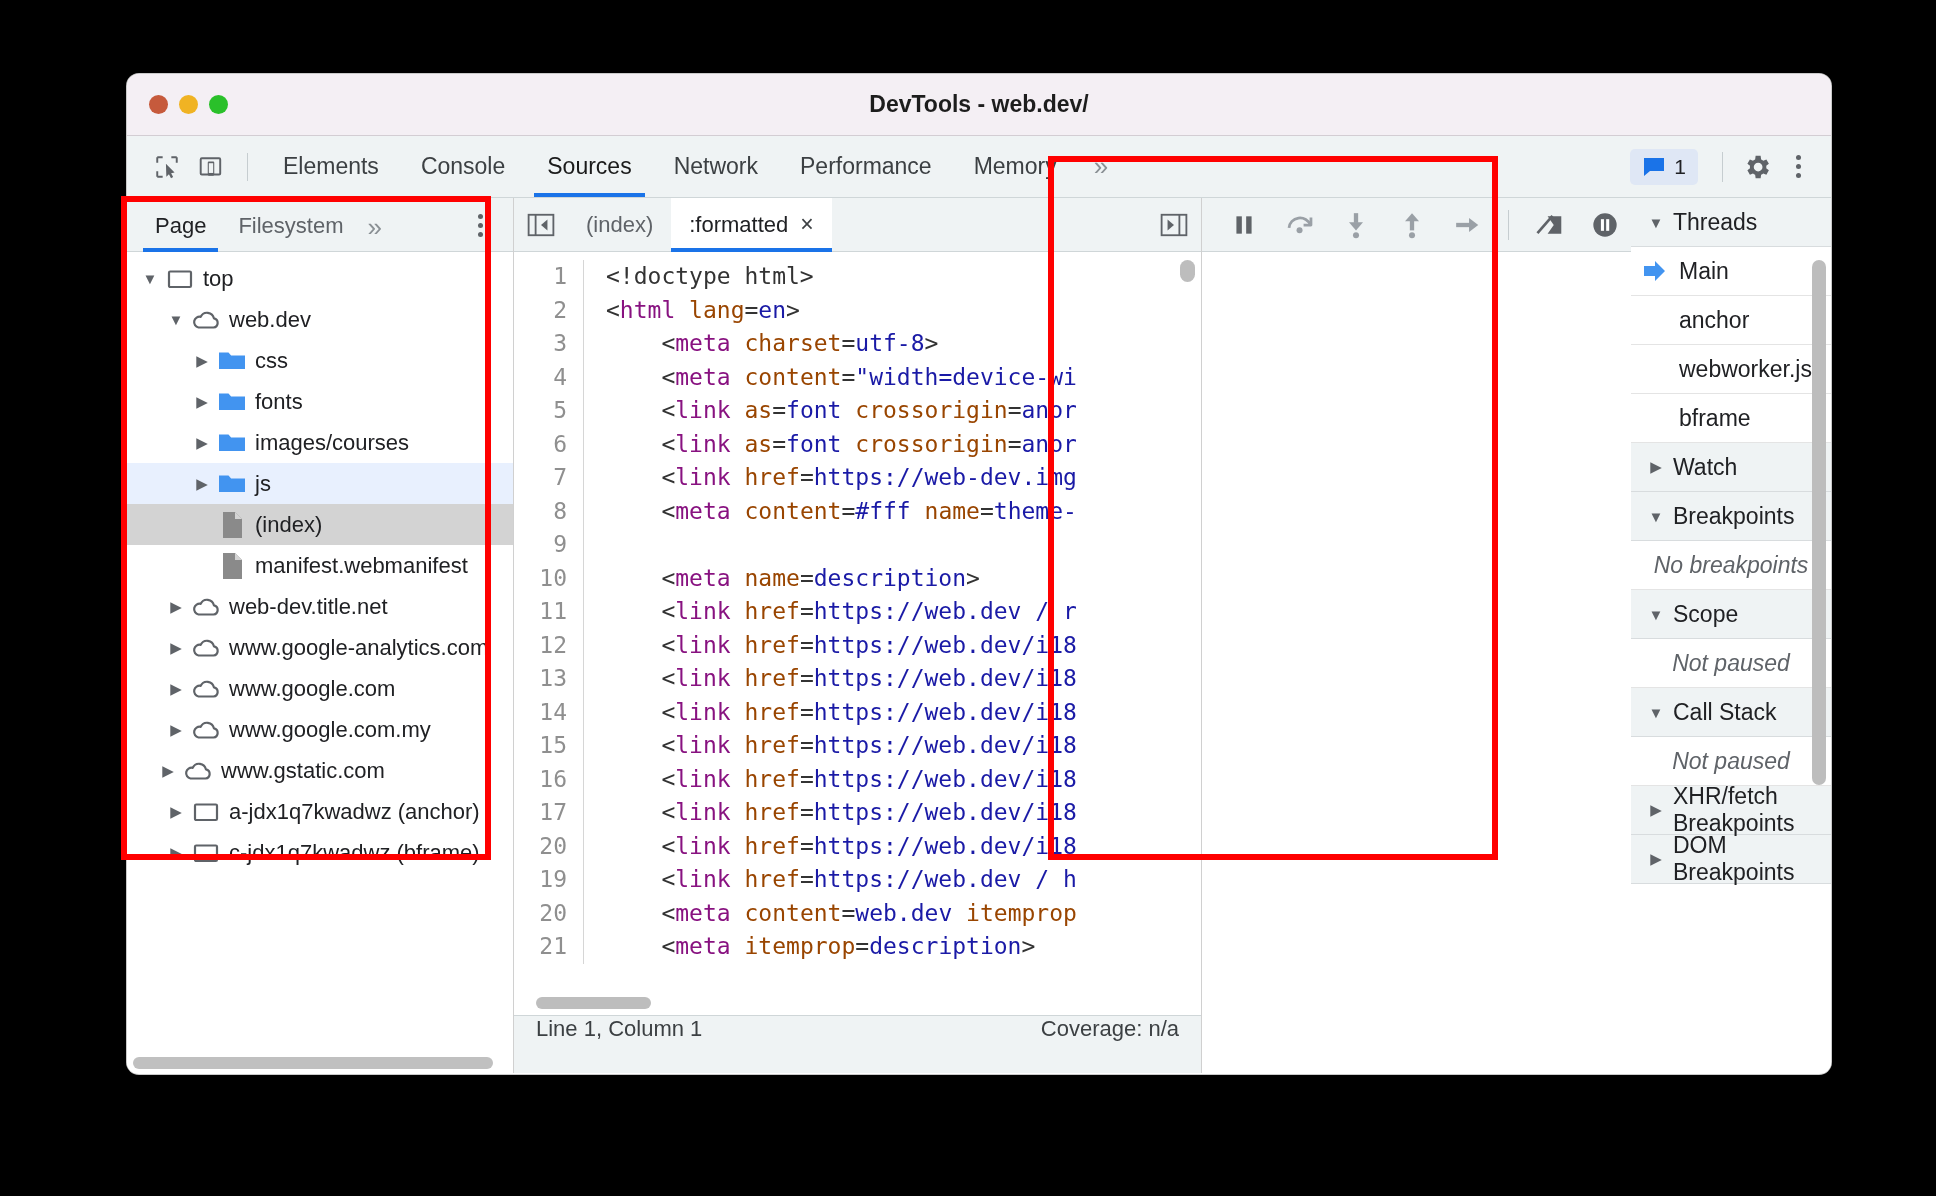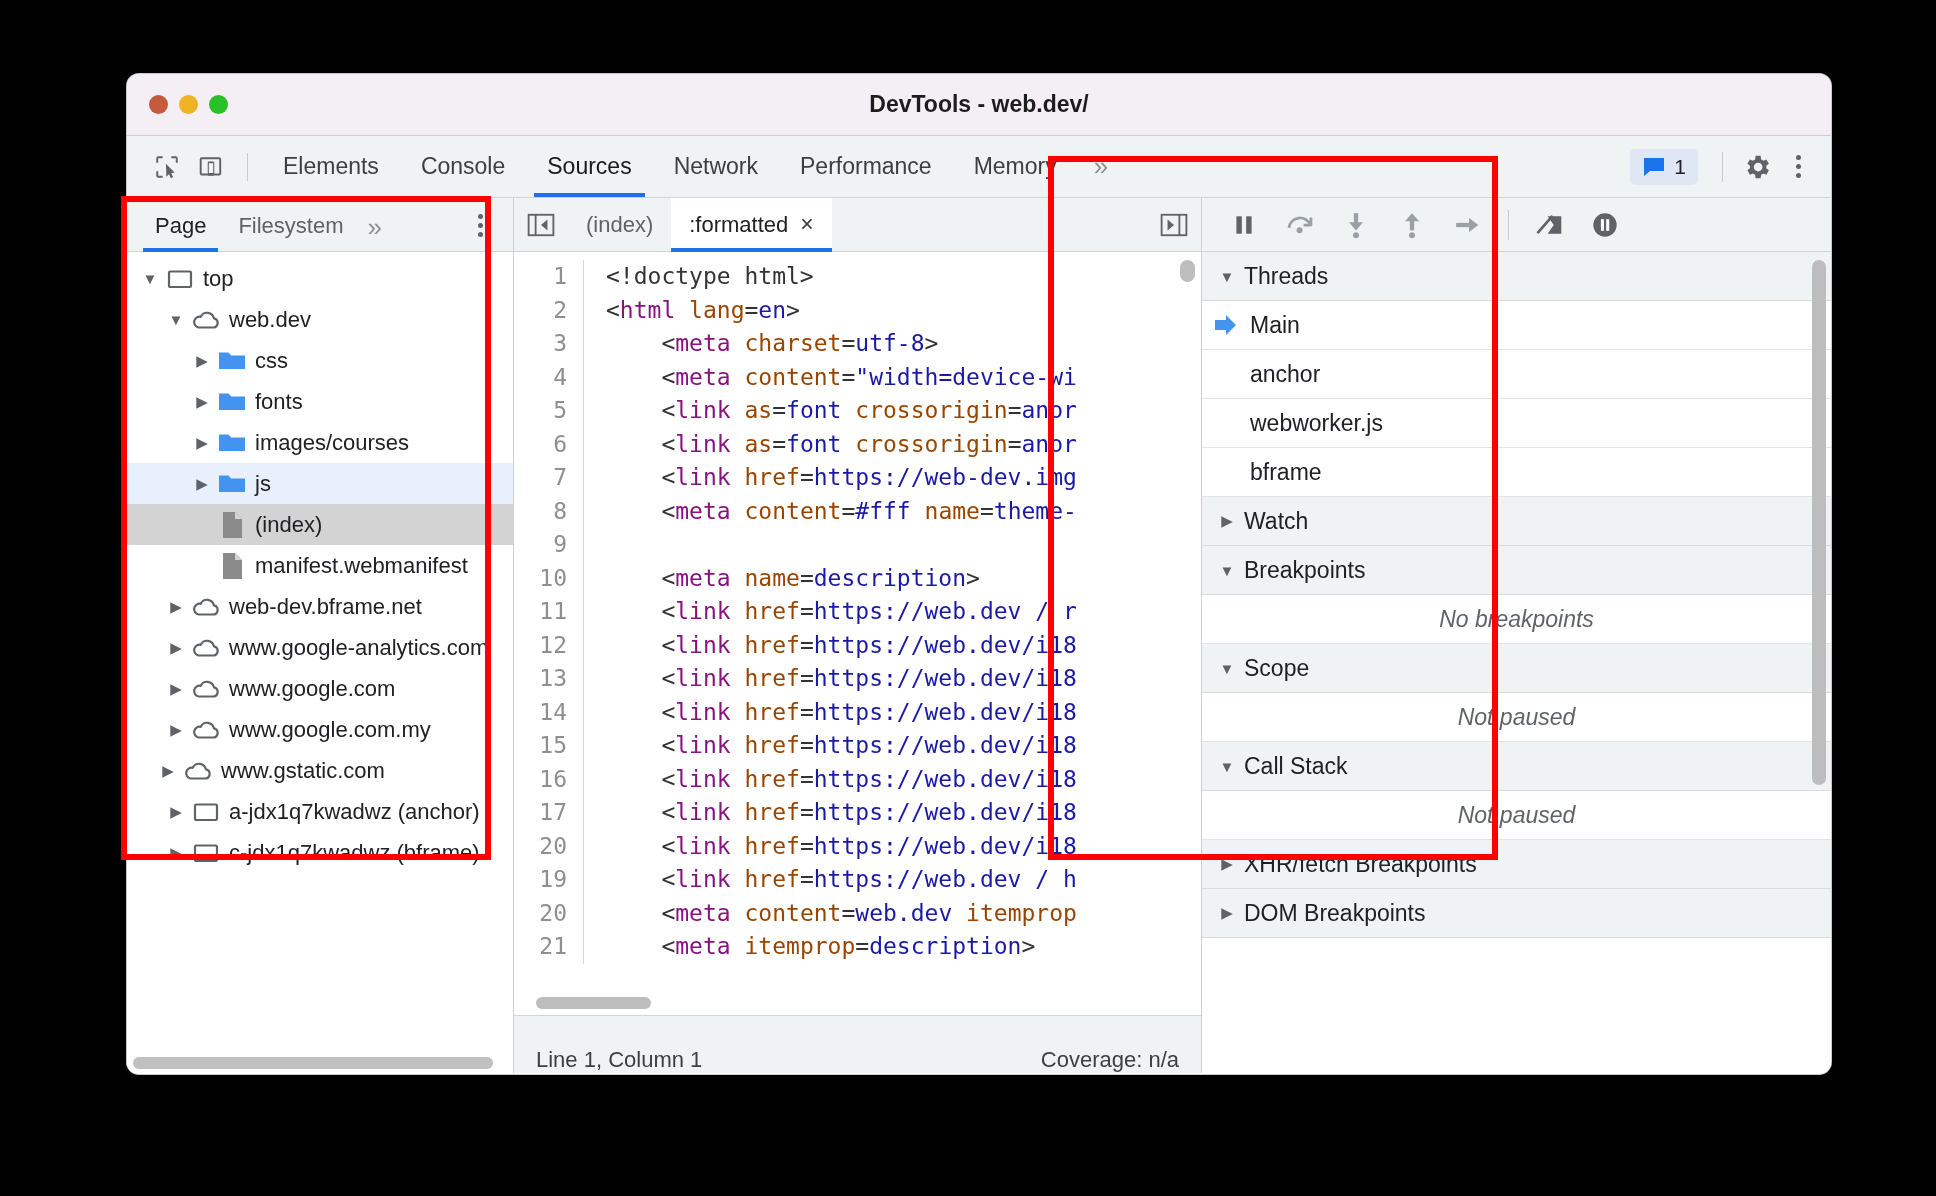--- a/index.html
+++ b/index.html
@@ -162,28 +162,28 @@
   .ed-vscroll {
     position: absolute; right: 6px; top: 8px; width: 15px; height: 22px;
     border-radius: 8px; background: #bdbdbd;
   }
   .ed-hscroll {
     position: absolute; left: 22px; bottom: 6px; height: 12px; width: 115px;
     border-radius: 6px; background: #bdbdbd;
   }
   .statusbar {
     height: 58px; background: #eff3f4; border-top: 1px solid #cfd6d8;
-    display: flex; align-items: flex-end;
+    display: flex; align-items: flex-start;
     font-size: 22px; color: #3c4043;
   }
   .statusbar .s1 { margin-left: 22px; }
   .statusbar .s2 { margin-left: auto; margin-right: 22px; }
 
   
-  .dbg-col { flex: 1; display: flex; flex-direction: column; background: #fff; position: relative; }
+  .dbg-col { flex: 1; display: flex; flex-direction: row; background: #fff; position: relative; }
   .dbg-toolbar {
     height: 54px; background: #eff3f4; border-bottom: 1px solid #cfd6d8;
     display: flex; align-items: center; padding-left: 16px; gap: 4px;
   }
   .dbg-btn { width: 52px; height: 52px; display: flex; align-items: center; justify-content: center; }
   .dbg-sep { width: 1px; height: 30px; background: #c6cdd0; margin: 0 10px; }
   .dbg-body { flex: 1; overflow: hidden; }
   .sect-head {
     height: 49px; background: #eff3f4;
     border-bottom: 1px solid #d8dcde;
@@ -360,21 +360,21 @@
               </span>
               <span class="lbl">manifest.webmanifest</span>
             </div>
             <div class="tnode" style="padding-left: 36px;">
               <span class="tri right"></span>
               <span class="ic">
                 <svg width="30" height="22" viewBox="0 0 30 22" fill="none" stroke="#5f6368" stroke-width="2.2" stroke-linejoin="round">
                   <path d="M7.5 18.5h15a4.6 4.6 0 00.4-9.1 7 7 0 00-13.2-1.6A4.8 4.8 0 007.5 18.5z"></path>
                 </svg>
               </span>
-              <span class="lbl">web-dev.bframe.net</span>
+              <span class="lbl">web-dev.title.net</span>
             </div>
             <div class="tnode" style="padding-left: 36px;">
               <span class="tri right"></span>
               <span class="ic">
                 <svg width="30" height="22" viewBox="0 0 30 22" fill="none" stroke="#5f6368" stroke-width="2.2" stroke-linejoin="round">
                   <path d="M7.5 18.5h15a4.6 4.6 0 00.4-9.1 7 7 0 00-13.2-1.6A4.8 4.8 0 007.5 18.5z"></path>
                 </svg>
               </span>
               <span class="lbl">www.google-analytics.com</span>
             </div>

